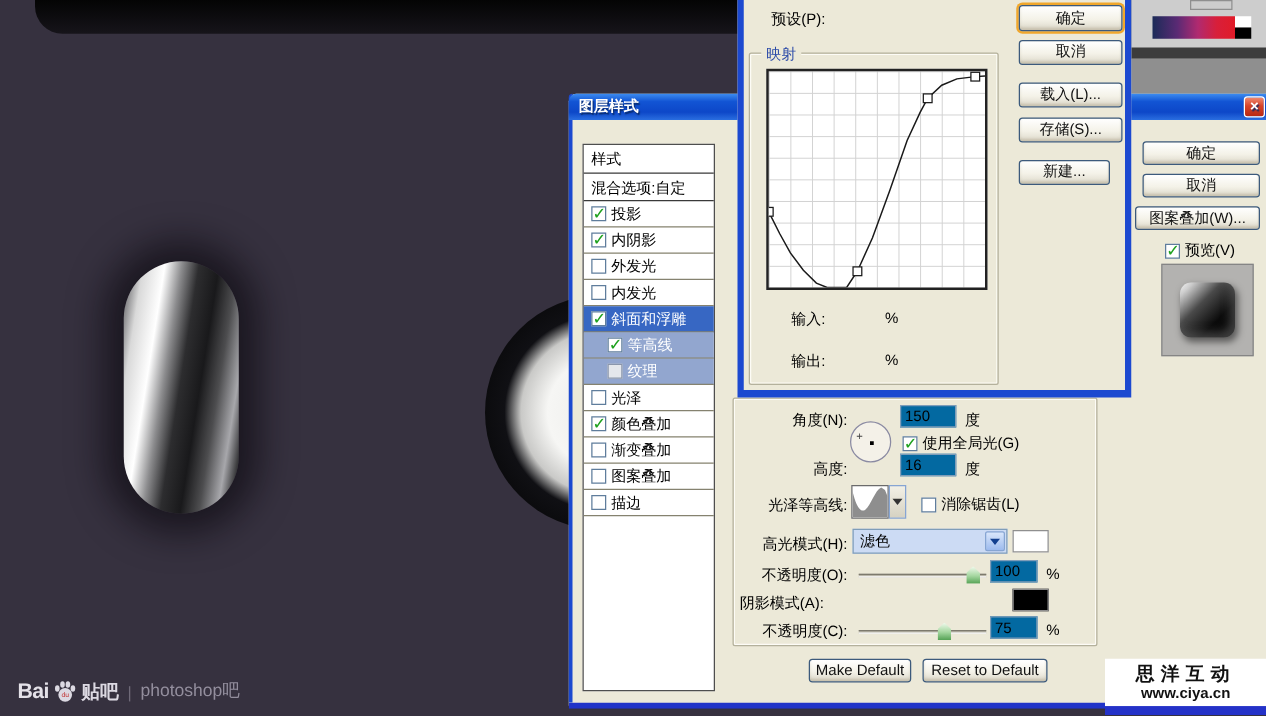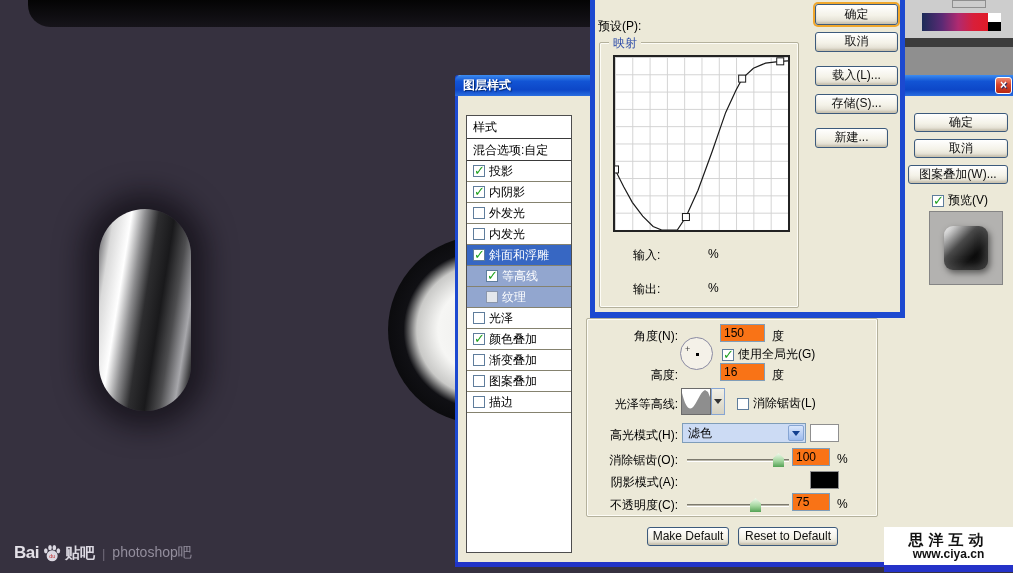--- a/index.html
+++ b/index.html
@@ -27,21 +27,21 @@
   .xpbtn{position:absolute;font-size:12px;color:#111;border:1px solid #3c5a7c;border-radius:3px;
     background:linear-gradient(180deg,#ffffff,#f4f2e8 55%,#dcd8ca);
     box-shadow:inset 0 -2px 2px rgba(160,150,120,.35);text-align:center;line-height:17px;}
   .xpbtn.gold{box-shadow:0 0 0 2px #f0a72c, inset 0 -2px 2px rgba(160,150,120,.35);}
   .dd{position:absolute;background:#fff;border:1px solid #7f9db9;font-size:12px;line-height:18px;
     padding-left:5px;overflow:hidden;}
   .dd.blue{background:#ccdbf4;}
   .dd-btn{position:absolute;right:1px;top:1px;bottom:1px;width:16px;border:1px solid #86a5d3;border-radius:2px;
     background:linear-gradient(180deg,#d9e6fb,#9dbbee);display:flex;align-items:center;justify-content:center;}
   .tri{width:0;height:0;border-left:4px solid transparent;border-right:4px solid transparent;border-top:5px solid #123f8f;}
-  .xpinput{position:absolute;border:1px solid #7f9db9;background:#f97316;font-size:12px;padding:0 3px;}
+  .xpinput{position:absolute;border:1px solid #7f9db9;background:#0369a1;font-size:12px;padding:0 3px;}
   .cb{position:relative;display:inline-block;width:12px;height:12px;background:#fff;border:1px solid #5f7d9c;
     vertical-align:-2px;margin-right:4px;flex:none;}
   .cb.on::after{content:"✓";position:absolute;left:0;top:-3px;color:#1ea11e;font-size:13px;font-weight:bold;}
   .lab{position:absolute;font-size:12px;color:#000;}
   .rlab{position:absolute;width:105px;text-align:right;font-size:12px;color:#000;}
 
   
   .ls{position:absolute;left:455px;top:75px;width:558px;height:492px;background:#ece9d8;
     border-bottom:5px solid #2134c8;border-top-left-radius:6px;z-index:10;}
   .ls::before{content:"";position:absolute;left:0;top:0;bottom:0;width:3px;background:#1c49d0;border-top-left-radius:6px;}
@@ -217,29 +217,29 @@
 
     <div class="rlab" style="left:118px;top:352px;">高光模式(H):</div>
     <div class="dd blue" style="left:227px;top:348px;width:124px;height:20px;">
       <span>滤色</span>
       <span class="dd-btn">
           <i class="tri"></i>
         </span>
     </div>
     <div class="swatch" style="left:355px;top:349px;background:#ffffff;"></div>
 
-    <div class="rlab" style="left:118px;top:377px;">消除锯齿(O):</div>
+    <div class="rlab" style="left:118px;top:377px;">不透明度(O):</div>
     <div class="slider" style="left:232px;top:378px;">
       <div class="sl-track"></div>
       <div class="sl-thumb" style="left:86px;"></div>
     </div>
     <input class="xpinput" style="left: 337px; top: 373px; width: 38px; height: 18px;" value="100">
     <div class="lab" style="left:382px;top:377px;">%</div>
 
-    <div class="rlab" style="left:118px;top:399px;">阴影模式(A):</div>
+    <div class="rlab" style="left:118px;top:399px;text-align:center;">阴影模式(A):</div>
     <div class="swatch" style="left:355px;top:396px;background:#000000;"></div>
 
     <div class="rlab" style="left:118px;top:422px;">不透明度(C):</div>
     <div class="slider" style="left:232px;top:423px;">
       <div class="sl-track"></div>
       <div class="sl-thumb" style="left:63px;"></div>
     </div>
     <input class="xpinput" style="left: 337px; top: 418px; width: 38px; height: 18px;" value="75">
     <div class="lab" style="left:382px;top:422px;">%</div>
 
@@ -252,21 +252,21 @@
     <div class="lab" style="left:477px;top:117px;display:flex;align-items:center;">
       <span class="cb on"></span>
       <span>预览(V)</span>
     </div>
     <div class="pv-thumb">
       <div class="pv-btn"></div>
     </div>
   </div>
 
   <div class="ce">
-    <div class="lab" style="left:8px;top:7px;margin-top:11px;">预设(P):</div>
+    <div class="lab" style="left:27px;top:7px;">预设(P):</div>
     <div class="xpbtn gold" style="left:225px;top:4px;width:83px;height:21px;line-height:19px;">确定</div>
     <div class="xpbtn" style="left:225px;top:32px;width:83px;height:20px;">取消</div>
     <div class="xpbtn" style="left:225px;top:66px;width:83px;height:20px;">载入(L)...</div>
     <div class="xpbtn" style="left:225px;top:94px;width:83px;height:20px;">存储(S)...</div>
     <div class="xpbtn" style="left:225px;top:128px;width:73px;height:20px;">新建...</div>
 
     <div class="map-group"></div>
     <div class="map-title">映射</div>
     <div class="grid">
       <svg width="173" height="173" viewBox="0 0 173 173">

